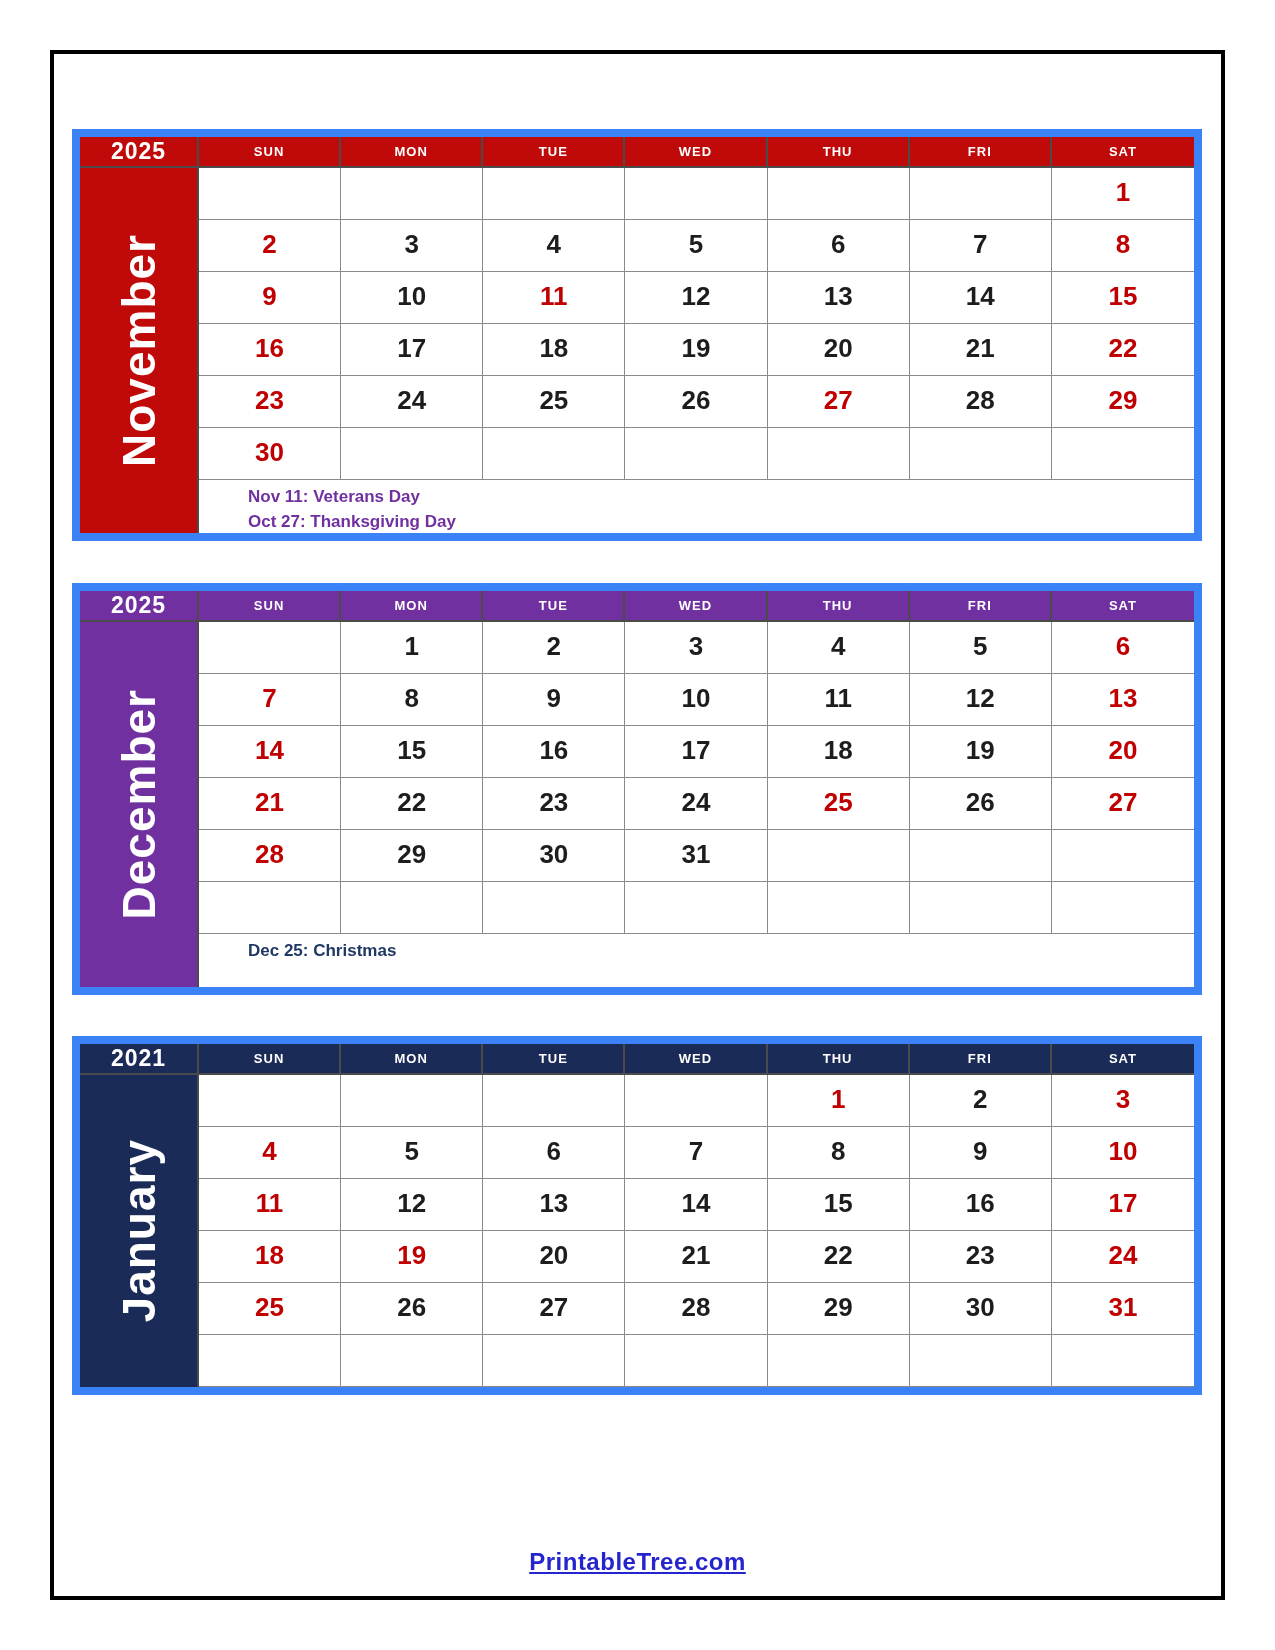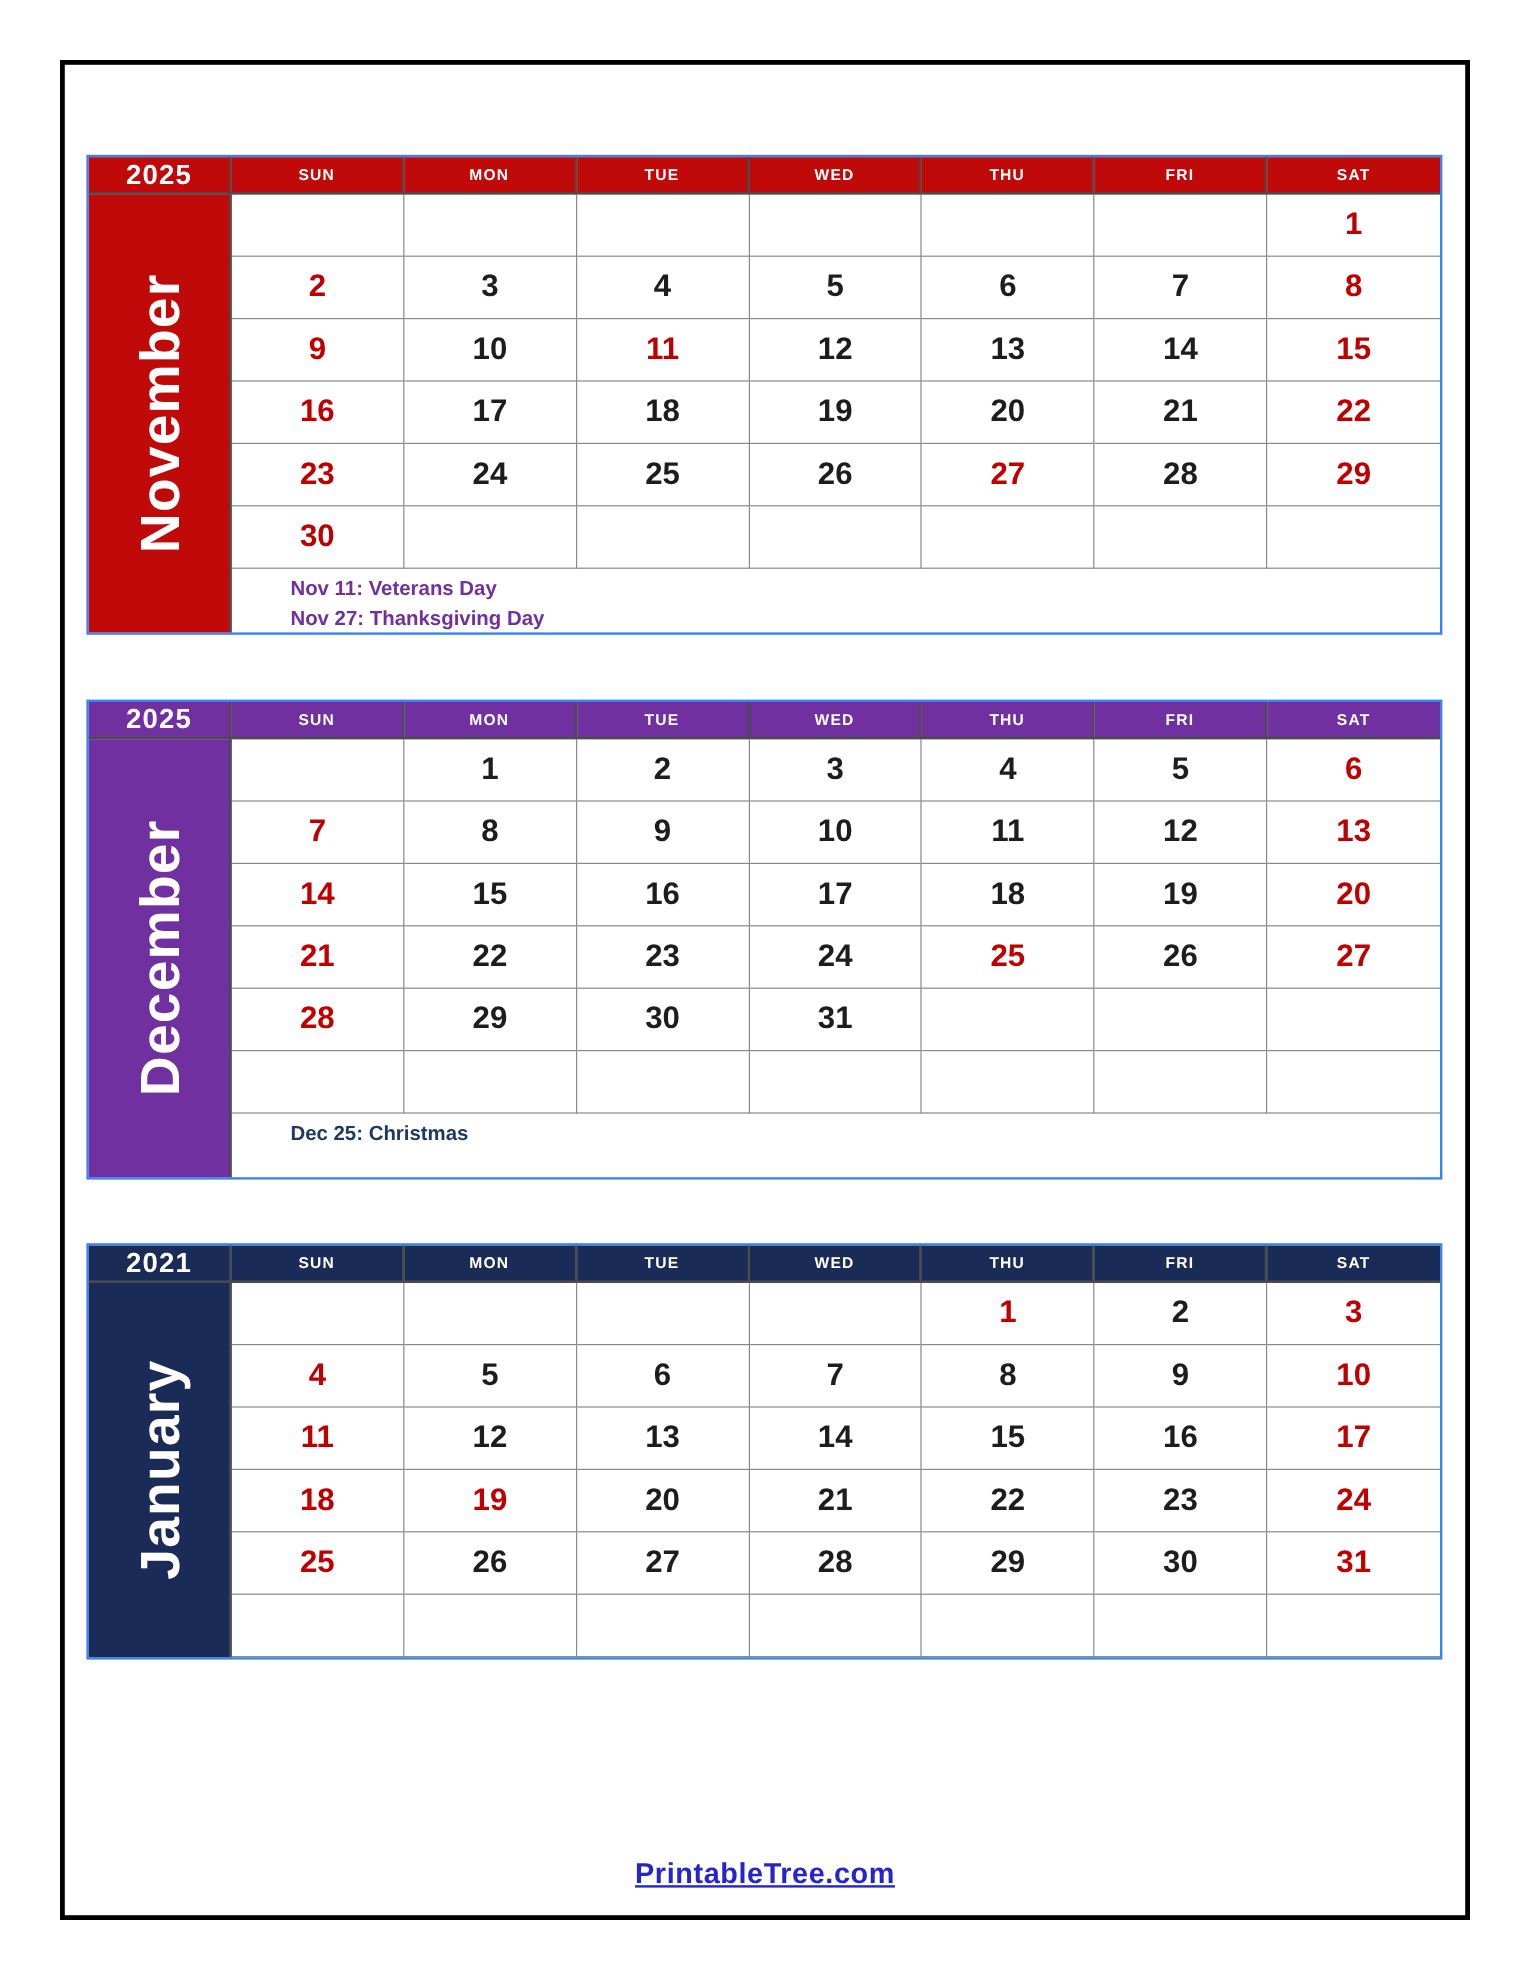--- a/index.html
+++ b/index.html
@@ -6,21 +6,21 @@
   body{
     width:1275px;height:1650px;position:relative;background:#ffffff;
     font-family:"Liberation Sans", sans-serif;
   }
   .frame{
     position:absolute;left:50px;top:50px;width:1175px;height:1550px;
     border:4px solid #000;box-sizing:border-box;background:#fff;
   }
   .month{
     position:absolute;left:72px;width:1130px;box-sizing:border-box;
-    border:2px solid #3b82f6;background:#fff;
+    border:8px solid #3b82f6;background:#fff;
   }
   .m0{top:129px;}  .m1{top:583px;}  .m2{top:1036px;}
   .mhead{display:grid;grid-template-columns:119px repeat(7,1fr);}
   .hcell{
     height:31px;display:flex;align-items:center;justify-content:center;
     color:#fff;font-weight:bold;font-size:13px;letter-spacing:1px;
     border-right:2px solid #4b4b4b;border-bottom:2px solid #4b4b4b;
     box-sizing:border-box;background:var(--band);
   }
   .hcell:last-child{border-right:none;}
@@ -110,21 +110,21 @@
           <div class="dcell red">30</div>
           <div class="dcell"></div>
           <div class="dcell"></div>
           <div class="dcell"></div>
           <div class="dcell"></div>
           <div class="dcell"></div>
           <div class="dcell"></div>
         </div>
       <div class="holidays">
           <div class="hline">Nov 11: Veterans Day</div>
-          <div class="hline">Nov 27: Thanksgiving Day</div>
+          <div class="hline">Oct 27: Thanksgiving Day</div>
         </div>
     </div>
   </div>
 </section>
 
 <section class="month m1" style="--band: #7030A0; --holi: #1F3864;">
   <div class="mhead">
     <div class="hcell ycell">2025</div>
   <div class="hcell">SUN</div>
       <div class="hcell">MON</div>

